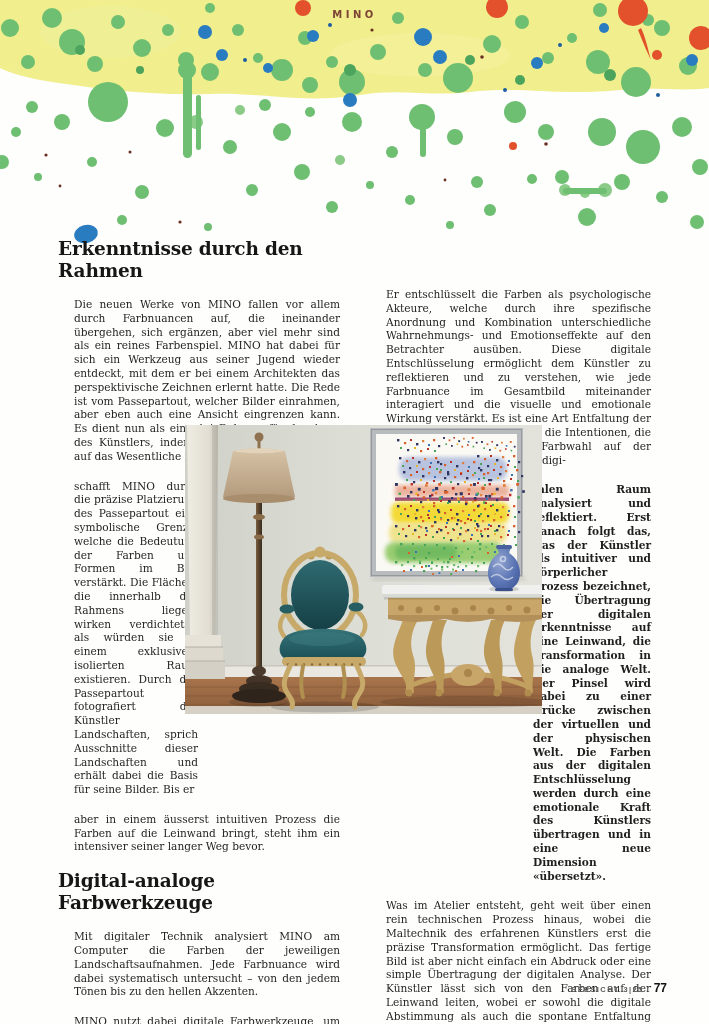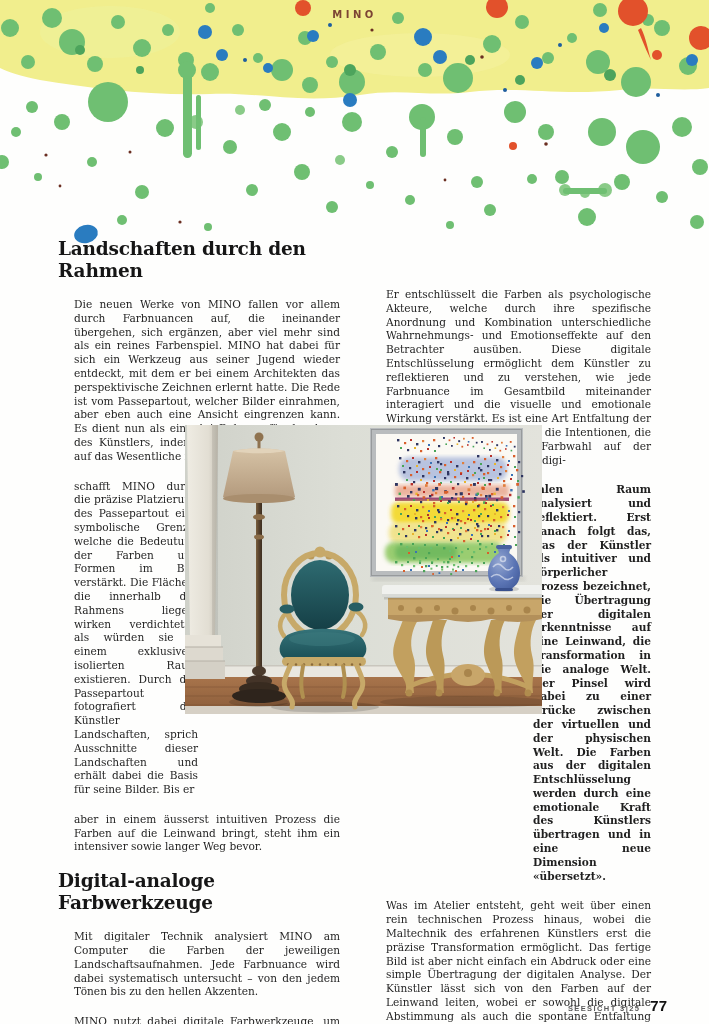--- a/index.html
+++ b/index.html
@@ -17,21 +17,21 @@
         font-weight:700;color:#161616;margin:0 0 12px 0;letter-spacing:-0.2px;text-align:left;}
   h2{margin-top:15px;}
   p{margin:16px;}
   p + p.spaced{margin-top:13px;}
   .narrow-left{width:124px;}
   .narrow-right{width:118px;margin-left:auto;font-weight:bold;}
   .photo{position:absolute;left:185px;top:425px;width:357px;height:289px;z-index:2;}
   .footer{position:absolute;left:0;top:981px;width:667px;display:flex;justify-content:flex-end;
         align-items:baseline;gap:10px;font-family:Liberation Sans, sans-serif;}
   .footer .mag{font-size:7.5px;letter-spacing:1.4px;color:#595959;font-weight:bold;}
-  .footer .pgnum{font-size:15px;font-weight:bold;color:#111;margin-top:16px;}
+  .footer .pgnum{font-size:12px;font-weight:bold;color:#111;}
 </style>
 </head>
 <body>
 
 <div class="page">
 
   <svg class="header-art" viewBox="0 0 709 250" xmlns="http://www.w3.org/2000/svg">
     <path d="M0,0 H709 V88 C680,92 650,86 620,90 C560,96 520,86 470,92 C430,97 400,88 360,95 C300,104 260,92 210,94 C150,96 90,88 40,80 C20,76 8,72 0,68 Z" fill="#f1ee8d"></path>
     <ellipse cx="110" cy="32" rx="70" ry="26" fill="#eef29b" opacity="0.6"></ellipse>
     <ellipse cx="420" cy="55" rx="90" ry="22" fill="#f6f2a2" opacity="0.5"></ellipse>
@@ -176,24 +176,24 @@
         <circle cx="482" cy="57" r="1.8"></circle>
         <circle cx="445" cy="180" r="1.4"></circle>
       <circle cx="546" cy="144" r="1.8"></circle>
         <circle cx="372" cy="30" r="1.6"></circle>
     </g>
   </svg>
 
   <div class="mino-label">MINO</div>
 
   <div class="col col-left">
-    <h1>Landschaften durch den Rahmen</h1>
+    <h1>Erkenntnisse durch den Rahmen</h1>
     <p>Die neuen Werke von MINO fallen vor allem durch Farbnuancen auf, die ineinander übergehen, sich ergänzen, aber viel mehr sind als ein reines Farbenspiel. MINO hat dabei für sich ein Werkzeug aus seiner Jugend wieder entdeckt, mit dem er bei einem Architekten das perspektivische Zeichnen erlernt hatte. Die Rede ist vom Passepartout, welcher Bilder einrahmen, aber eben auch eine Ansicht eingrenzen kann. Es dient nun als eine Art Rahmen für das Auge des Künstlers, indem es dessen Wahrnehmung auf das Wesentliche fokussiert. Gleichzeitig</p>
     <p class="narrow-left">schafft MINO durch die präzise Platzierung des Passepartout eine symbolische Grenze, welche die Bedeutung der Farben und Formen im Bild verstärkt. Die Flächen, die innerhalb des Rahmens liegen, wirken verdichteter, als würden sie in einem exklusiven, isolierten Raum existieren. Durch das Passepartout fotografiert der Künstler Landschaften, sprich Ausschnitte dieser Landschaften und erhält dabei die Basis für seine Bilder. Bis er</p>
-    <p>aber in einem äusserst intuitiven Prozess die Farben auf die Leinwand bringt, steht ihm ein intensiver sowie langer Weg bevor.</p>
+    <p>aber in einem äusserst intuitiven Prozess die Farben auf die Leinwand bringt, steht ihm ein intensiver seiner langer Weg bevor.</p>
     <h2>Digital-analoge Farbwerkzeuge</h2>
     <p>Mit digitaler Technik analysiert MINO am Computer die Farben der jeweiligen Landschaftsaufnahmen. Jede Farbnuance wird dabei systematisch untersucht – von den jedem Tönen bis zu den hellen Akzenten.</p>
     <p class="spaced">MINO nutzt dabei digitale Farbwerkzeuge, um die Farbverhältnisse in seiner Arbeit zu quantifizieren, etwa durch die Messung von Farbintensität, Sättigung und Helligkeit. Dadurch kann er die Farbpalette seines Werkes auf eine tiefgründige Art und Weise verstehen und analysieren.</p>
   </div>
 
   <div class="col col-right">
     <p>Er entschlüsselt die Farben als psychologische Akteure, welche durch ihre spezifische Anordnung und Kombination unterschiedliche Wahrnehmungs- und Emotionseffekte auf den Betrachter ausüben. Diese digitale Entschlüsselung ermöglicht dem Künstler zu reflektieren und zu verstehen, wie jede Farbnuance im Gesamtbild miteinander interagiert und die visuelle und emotionale Wirkung verstärkt. Es ist eine Art Entfaltung der Farben, bei der der Künstler die Intentionen, die er mit der physischen Farbwahl auf der Leinwand umgesetzt hat, im digi-</p>
     <p class="narrow-right">talen Raum analysiert und reflektiert. Erst danach folgt das, was der Künstler als intuitiver und körperlicher Prozess bezeichnet, die Übertragung der digitalen Erkenntnisse auf eine Leinwand, die Transformation in die analoge Welt. Der Pinsel wird dabei zu einer Brücke zwischen der virtuellen und der physischen Welt. Die Farben aus der digitalen Entschlüsselung werden durch eine emotionale Kraft des Künstlers übertragen und in eine neue Dimension «übersetzt».</p>
     <p>Was im Atelier entsteht, geht weit über einen rein technischen Prozess hinaus, wobei die Maltechnik des erfahrenen Künstlers erst die präzise Transformation ermöglicht. Das fertige Bild ist aber nicht einfach ein Abdruck oder eine simple Übertragung der digitalen Analyse. Der Künstler lässt sich von den Farben auf der Leinwand leiten, wobei er sowohl die digitale Abstimmung als auch die spontane Entfaltung der Pigmente berücksichtigt. Diese Synthese zwischen digitaler Analyse und analoger Praxis ist nicht nur ein innovativer künstlerischer Prozess, sondern auch eine philosophische Auseinandersetzung mit der Art und Weise, wie wir Farben und deren Bedeutung wahrnehmen und erfassen. MINO lässt die Farben aus der digitalen Entschlüsselung in die physische Malerei übertreten – nicht nur durch einen vorsichtigen, überlegten Pinselstrich, sondern auch durch die emotionale Kraft, die der Künstler mit jedem Zug vermittelt.</p>
   </div>

